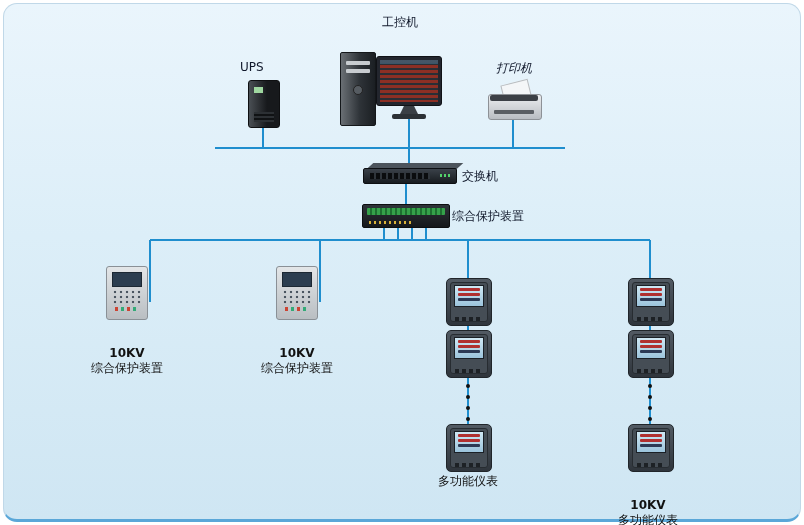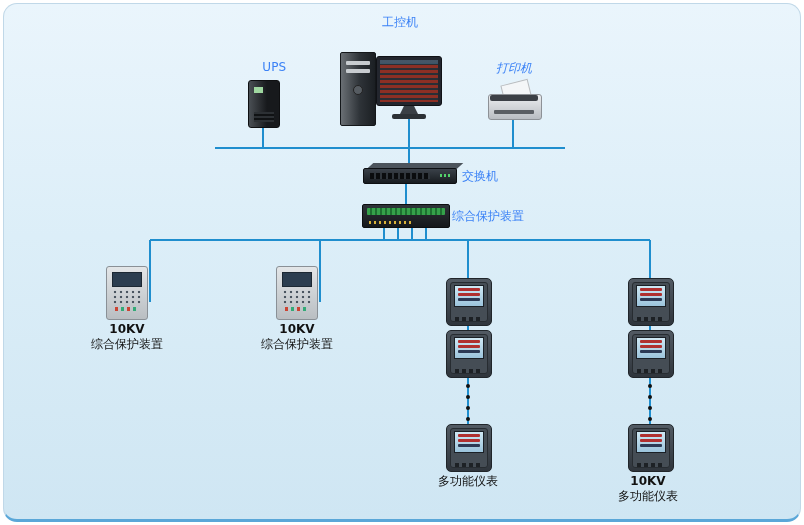--- a/index.html
+++ b/index.html
@@ -10,27 +10,27 @@
   .card {
     position:absolute; left:3px; top:3px; right:3px; bottom:3px;
     border-radius:14px;
     background:linear-gradient(180deg,#eaf5fc 0%, #dceef8 45%, #cfe6f3 100%);
     border:1px solid #c0d8e8;
     border-bottom:3px solid #5aa7d8;
   }
   svg.wires { position:absolute; left:0; top:0; width:804px; height:525px; }
   .wire { fill:none; stroke:#1f8ece; stroke-width:2; shape-rendering:crispEdges; }
 
-  .lbl { position:absolute; font-size:12px; color:#3b82f6; white-space:nowrap; }
+  .lbl { position:absolute; font-size:12px; color:#0f172a; white-space:nowrap; }
   .grp-label { position:absolute; text-align:center; font-size:12px; color:#111; line-height:15px; }
-  .grp-label .v { font-weight:bold; display:block; }
+  .grp-label .v { font-weight:bold; display:block;margin-top:24px; }
   .grp-label .nm { display:block; }
 
   .n-pc-label { left:368px; top:14px; width:64px; text-align:center; }
-  .n-ups-label { left:240px; top:60px; width:46px; text-align:right; }
+  .n-ups-label { left:240px; top:60px; width:46px; text-align:left; }
   .n-printer-label { left:490px; top:60px; width:48px; text-align:center;font-style:italic; }
   .n-switch-label { left:462px; top:168px; }
   .n-server-label { left:452px; top:208px; }
   .n-prot1-label { left:66px;  top:322px; width:122px; }
   .n-prot2-label { left:236px; top:322px; width:122px; }
   .n-m1-label { left:407px; top:474px; width:122px; }
   .n-m2-label { left:587px; top:474px; width:122px; }
 
   
   .pc-tower { position:absolute; left:340px; top:52px; width:34px; height:72px;

